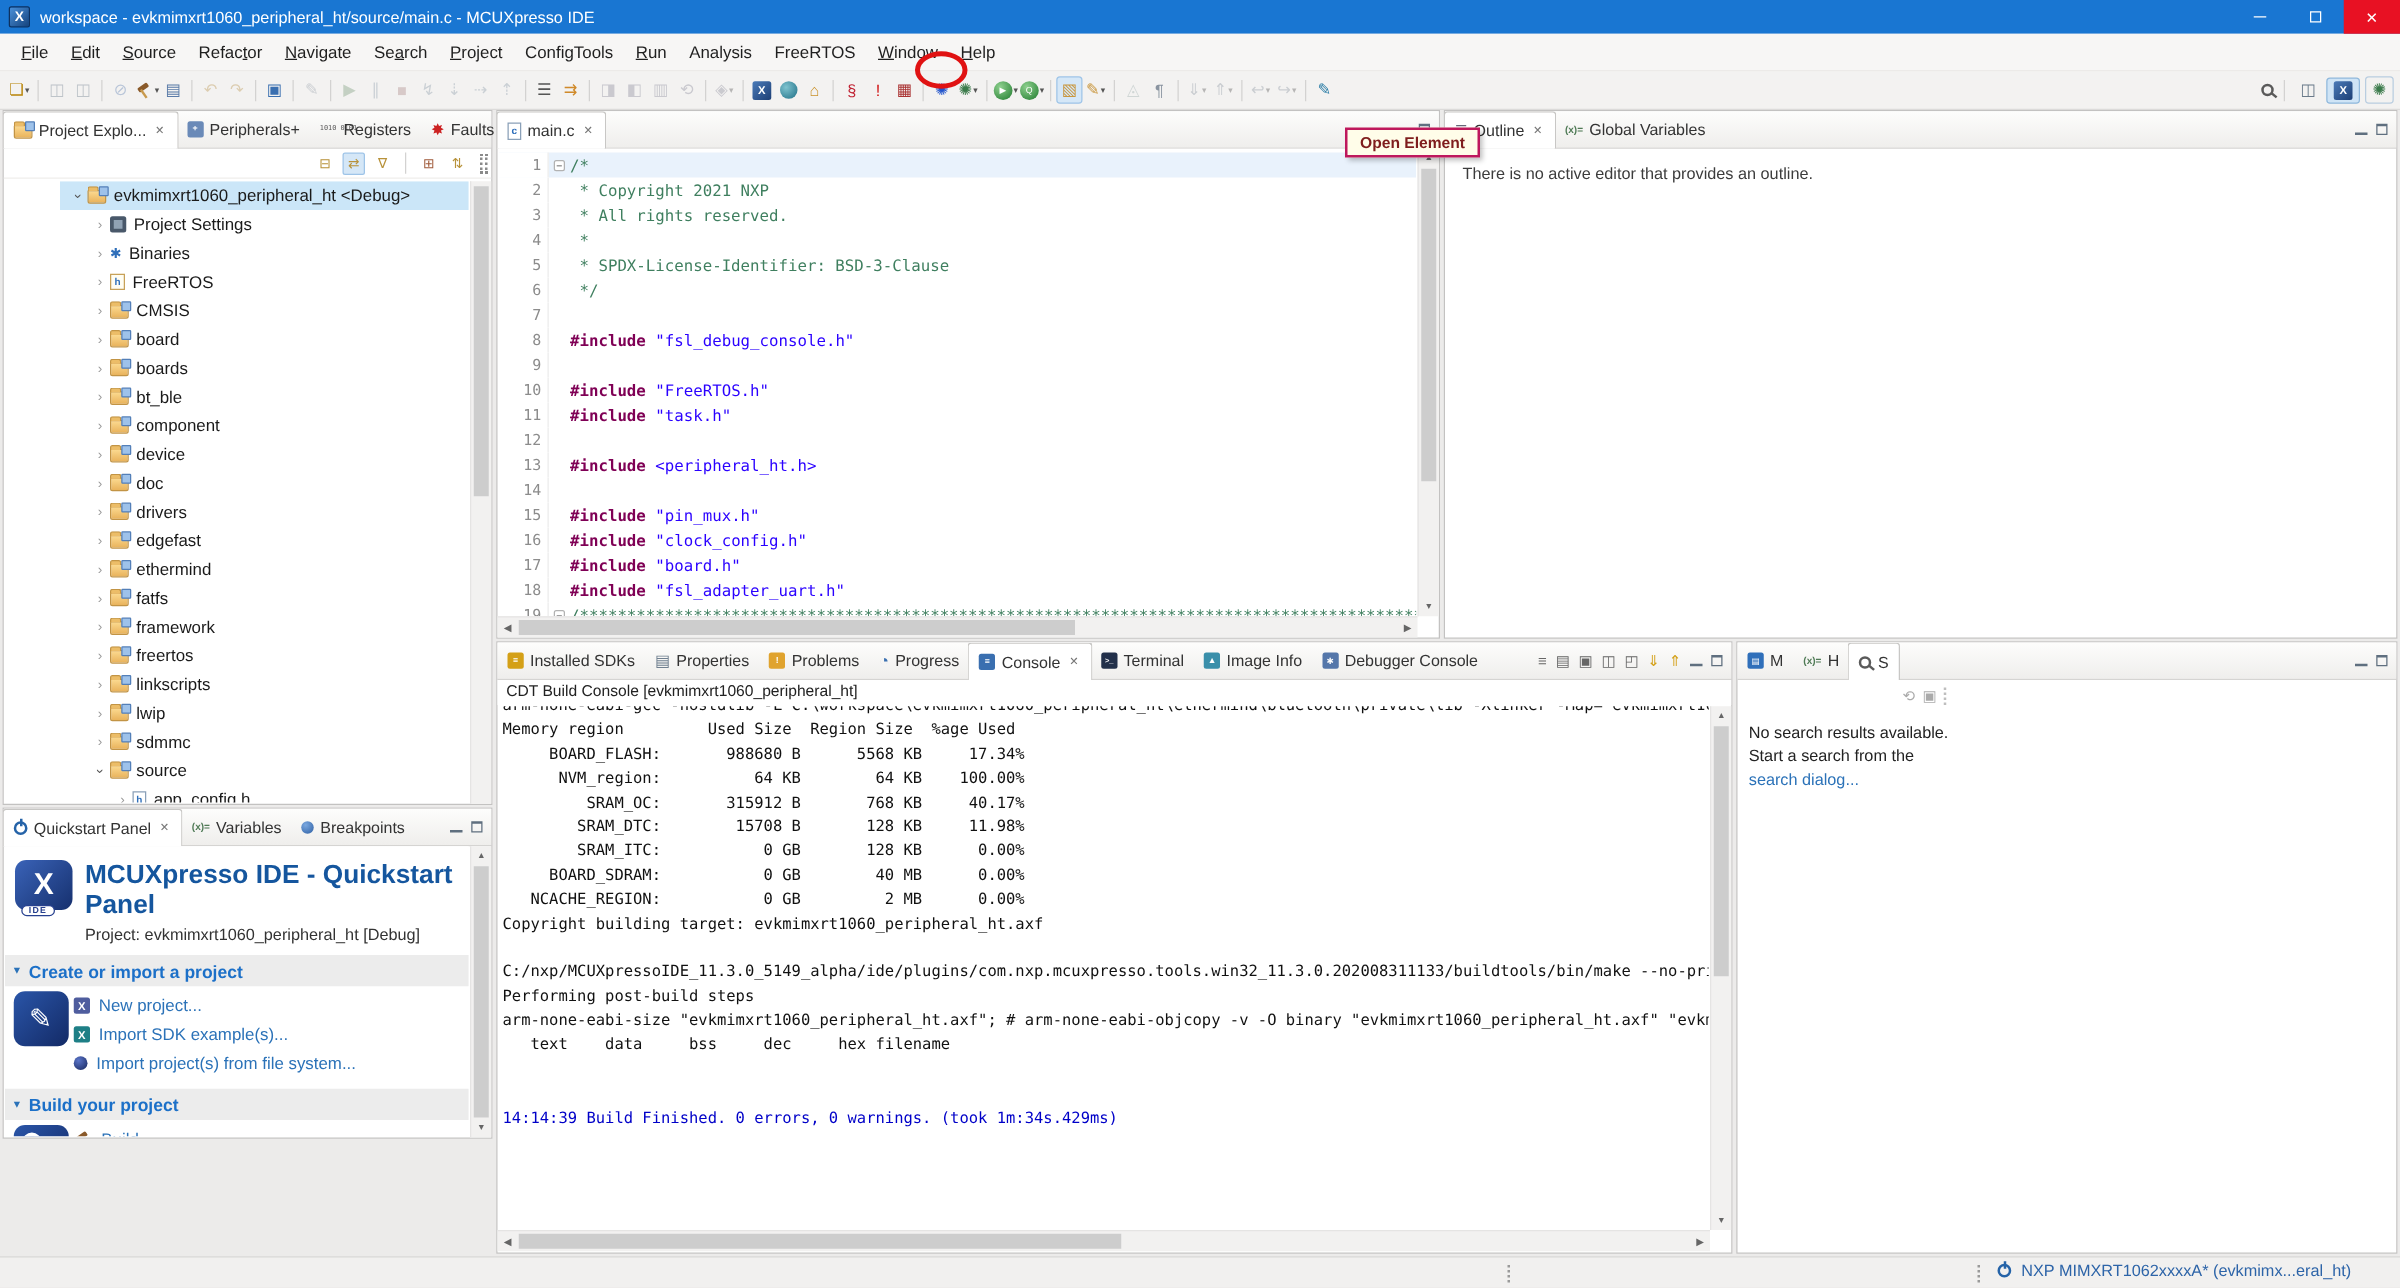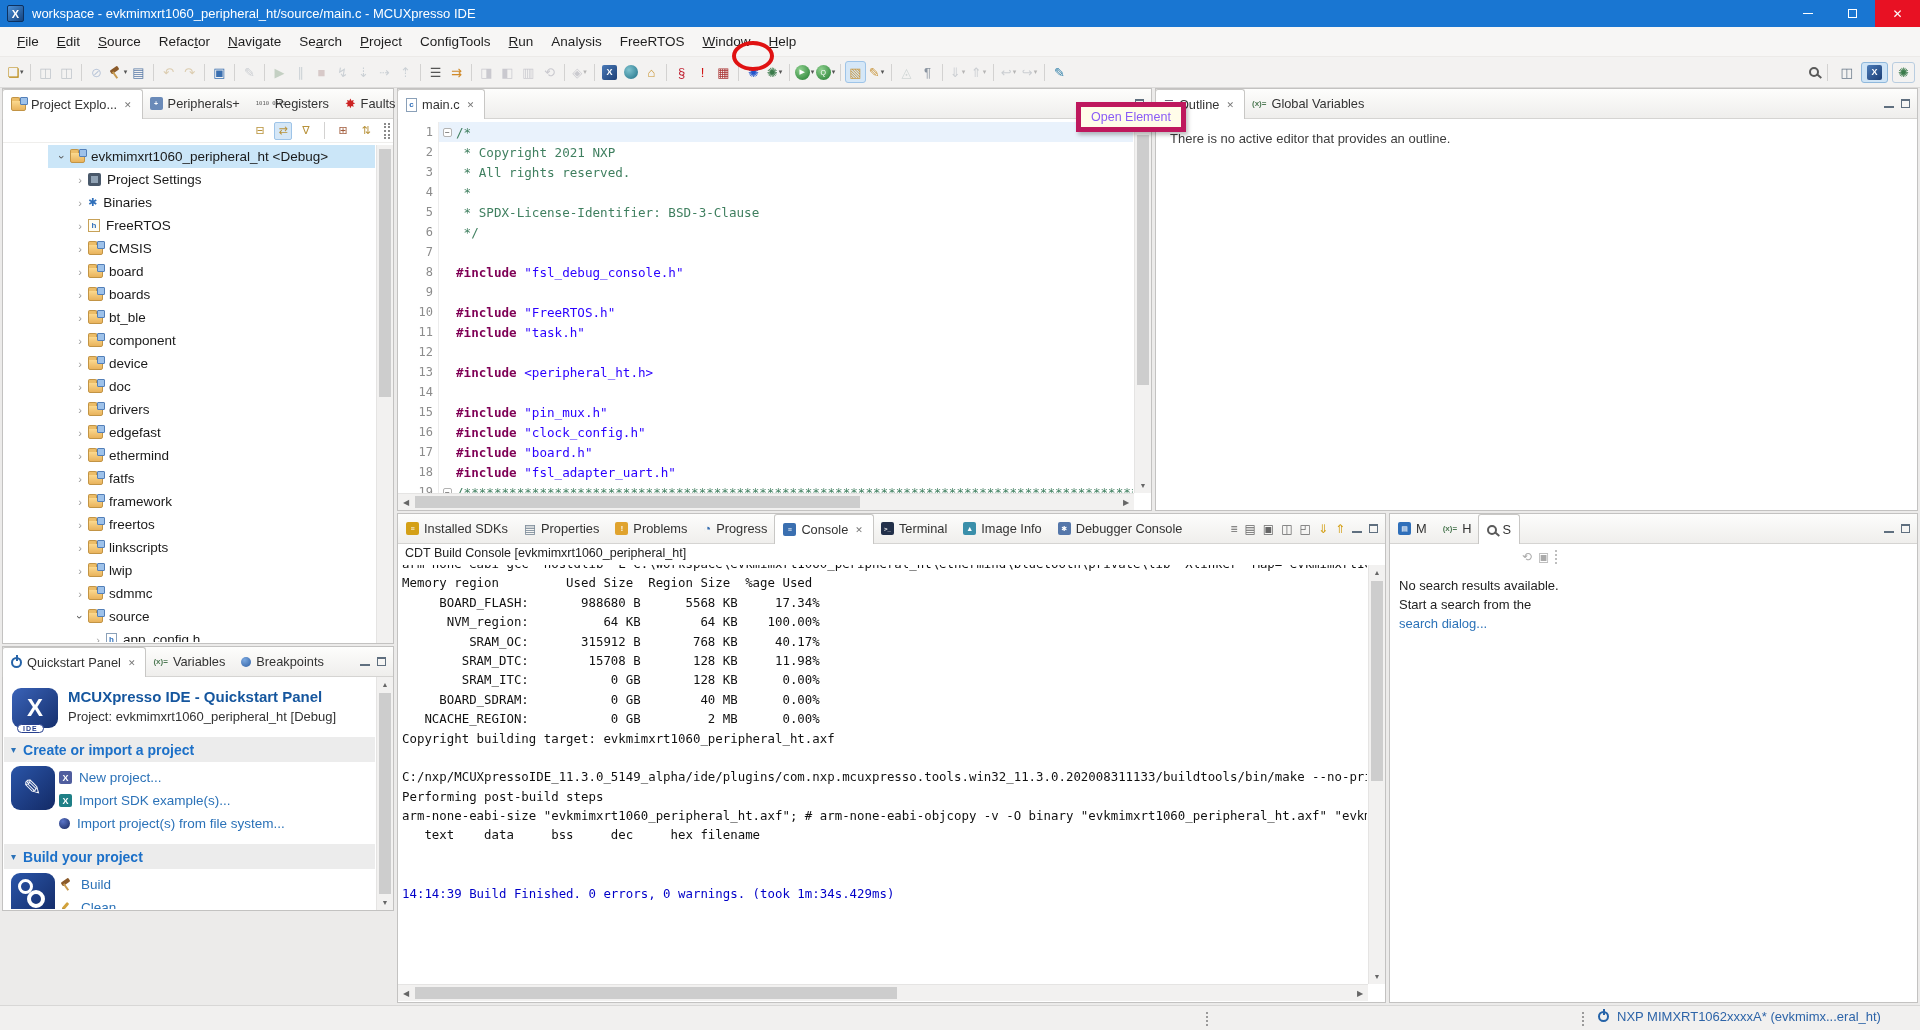--- a/index.html
+++ b/index.html
@@ -32,21 +32,21 @@
   .ic-xbox { width:15px; height:15px; border-radius:2px; background:linear-gradient(135deg,#4a7ab8,#1d3f75); color:#fff; font-size:9px; font-weight:bold; display:flex; align-items:center; justify-content:center; }
   .ic-globe { width:14px; height:14px; border-radius:50%; background:radial-gradient(circle at 35% 35%,#7fc3cf,#1e6f86); }
   .ic-round { width:15px; height:15px; border-radius:50%; background:radial-gradient(circle at 35% 30%,#8ed08e,#1f7a2d); color:#fff; font-size:7px; display:flex; align-items:center; justify-content:center; }
   .ic-search { width:10px; height:10px; border:2px solid #5a5a5a; border-radius:50%; position:relative; }
   .ic-search::after { content:""; position:absolute; width:6px; height:2px; background:#5a5a5a; right:-5px; bottom:-2px; transform:rotate(40deg); }
   .persp { display:flex; align-items:center; gap:3px; padding:2px 5px; border:1px solid #b9cde0; border-radius:3px; }
   .persp.active { background:#cfe4f6; border-color:#8fb8dc; }
 
   
   .red-circle { position:absolute; left:732px; top:41px; width:42px; height:30px; border:4px solid #e01212; border-radius:50%; z-index:60; pointer-events:none; }
-  .tooltip { position:absolute; left:1076px; top:102px; z-index:70; background:#fffde9; border:5px solid #be185d; box-shadow:2px 3px 4px rgba(0,0,0,.25); padding:3px 10px; font-size:12.5px; color:#8b5cf6; }
+  .tooltip { position:absolute; left:1076px; top:102px; z-index:70; background:#fffde9; border:2px solid #be185d; box-shadow:2px 3px 4px rgba(0,0,0,.25); padding:3px 10px; font-size:12.5px; color:#7f1d1d;font-weight:bold; }
 
   
   .panel { position:absolute; background:#fff; border:1px solid #c3c2c1; }
   .ptabbar { height:30px; background:linear-gradient(#fdfdfc,#efeeec); border-bottom:1px solid #d5d4d2; display:flex; align-items:stretch; }
   .ptab { display:flex; align-items:center; gap:5px; padding:0 8px; font-size:12.8px; color:#333; white-space:nowrap; }
   .ptab.active { background:#fff; border:1px solid #c8c7c5; border-bottom:none; margin:0 -1px -1px -1px; border-radius:3px 3px 0 0; position:relative; z-index:2; }
   .ptab .close { font-size:9px; color:#777; border:1px solid transparent; padding:0 1px; }
   .pctrl { margin-left:auto; display:flex; align-items:center; gap:7px; padding-right:7px; flex:none; }
   .mini-min { width:10px; height:9px; border-bottom:2px solid #5f6f7f; }
   .mini-max { width:9px; height:9px; border:1px solid #5f6f7f; border-top-width:2px; }
@@ -121,21 +121,21 @@
   .sp-tools { position:absolute; left:132px; top:36px; display:flex; gap:6px; align-items:center; opacity:.55; }
   .sp-msg { position:absolute; left:9px; top:62px; width:168px; font-size:13px; color:#222; line-height:19px; }
   .sp-msg a { color:#2b72b8; text-decoration:none; }
 
   
   #quickstart { left:2px; top:646px; width:392px; height:265px; }
   .qs-body { position:absolute; top:30px; left:1px; right:18px; bottom:1px; background:#fff; overflow:hidden; }
   .qs-head { display:flex; gap:10px; padding:11px 6px 0 8px; }
   .qs-logo { width:46px; height:40px; border-radius:9px; background:linear-gradient(135deg,#3a63b8,#16306e); position:relative; flex:none; color:#fff; font-weight:bold; font-size:24px; display:flex; align-items:center; justify-content:center; }
   .ide-pill { position:absolute; bottom:-5px; left:5px; background:#fff; border:1px solid #27408f; border-radius:5px; font-size:7px; font-weight:bold; color:#27408f; padding:0 5px; letter-spacing:1px; }
-  .qs-title { font-size:15px; font-weight:bold; color:#15569e; }
+  .qs-title { font-size:21px; font-weight:bold; color:#15569e; }
   .qs-proj { font-size:13px; color:#333; margin-top:4px; }
   .qs-sec { height:25px; background:#ececec; display:flex; align-items:center; gap:7px; padding-left:7px; margin-top:9px; font-size:14px; font-weight:bold; color:#1c70c8; }
   .qs-tri { color:#2b72b8; font-size:10px; }
   .qs-sec-icons { margin-left:auto; display:flex; align-items:flex-start; gap:3px; padding-right:8px; }
   .qs-items { display:flex; padding:4px 0 0 6px; }
   .qs-big { width:45px; flex:none; margin-right:4px; display:flex; align-items:flex-start; justify-content:center; }
   .qs-bigicon { width:44px; height:44px; border-radius:9px; background:linear-gradient(135deg,#2a55a8,#132a66); position:relative; color:#fff; display:flex; align-items:center; justify-content:center; font-size:20px; }
   .qs-links { display:flex; flex-direction:column; }
   .qs-link { display:flex; align-items:center; gap:7px; height:23px; color:#2b72b8; font-size:13.5px; }
   .gear1 { width:15px; height:15px; border:3px solid #fff; border-radius:50%; position:absolute; left:7px; top:6px; }

